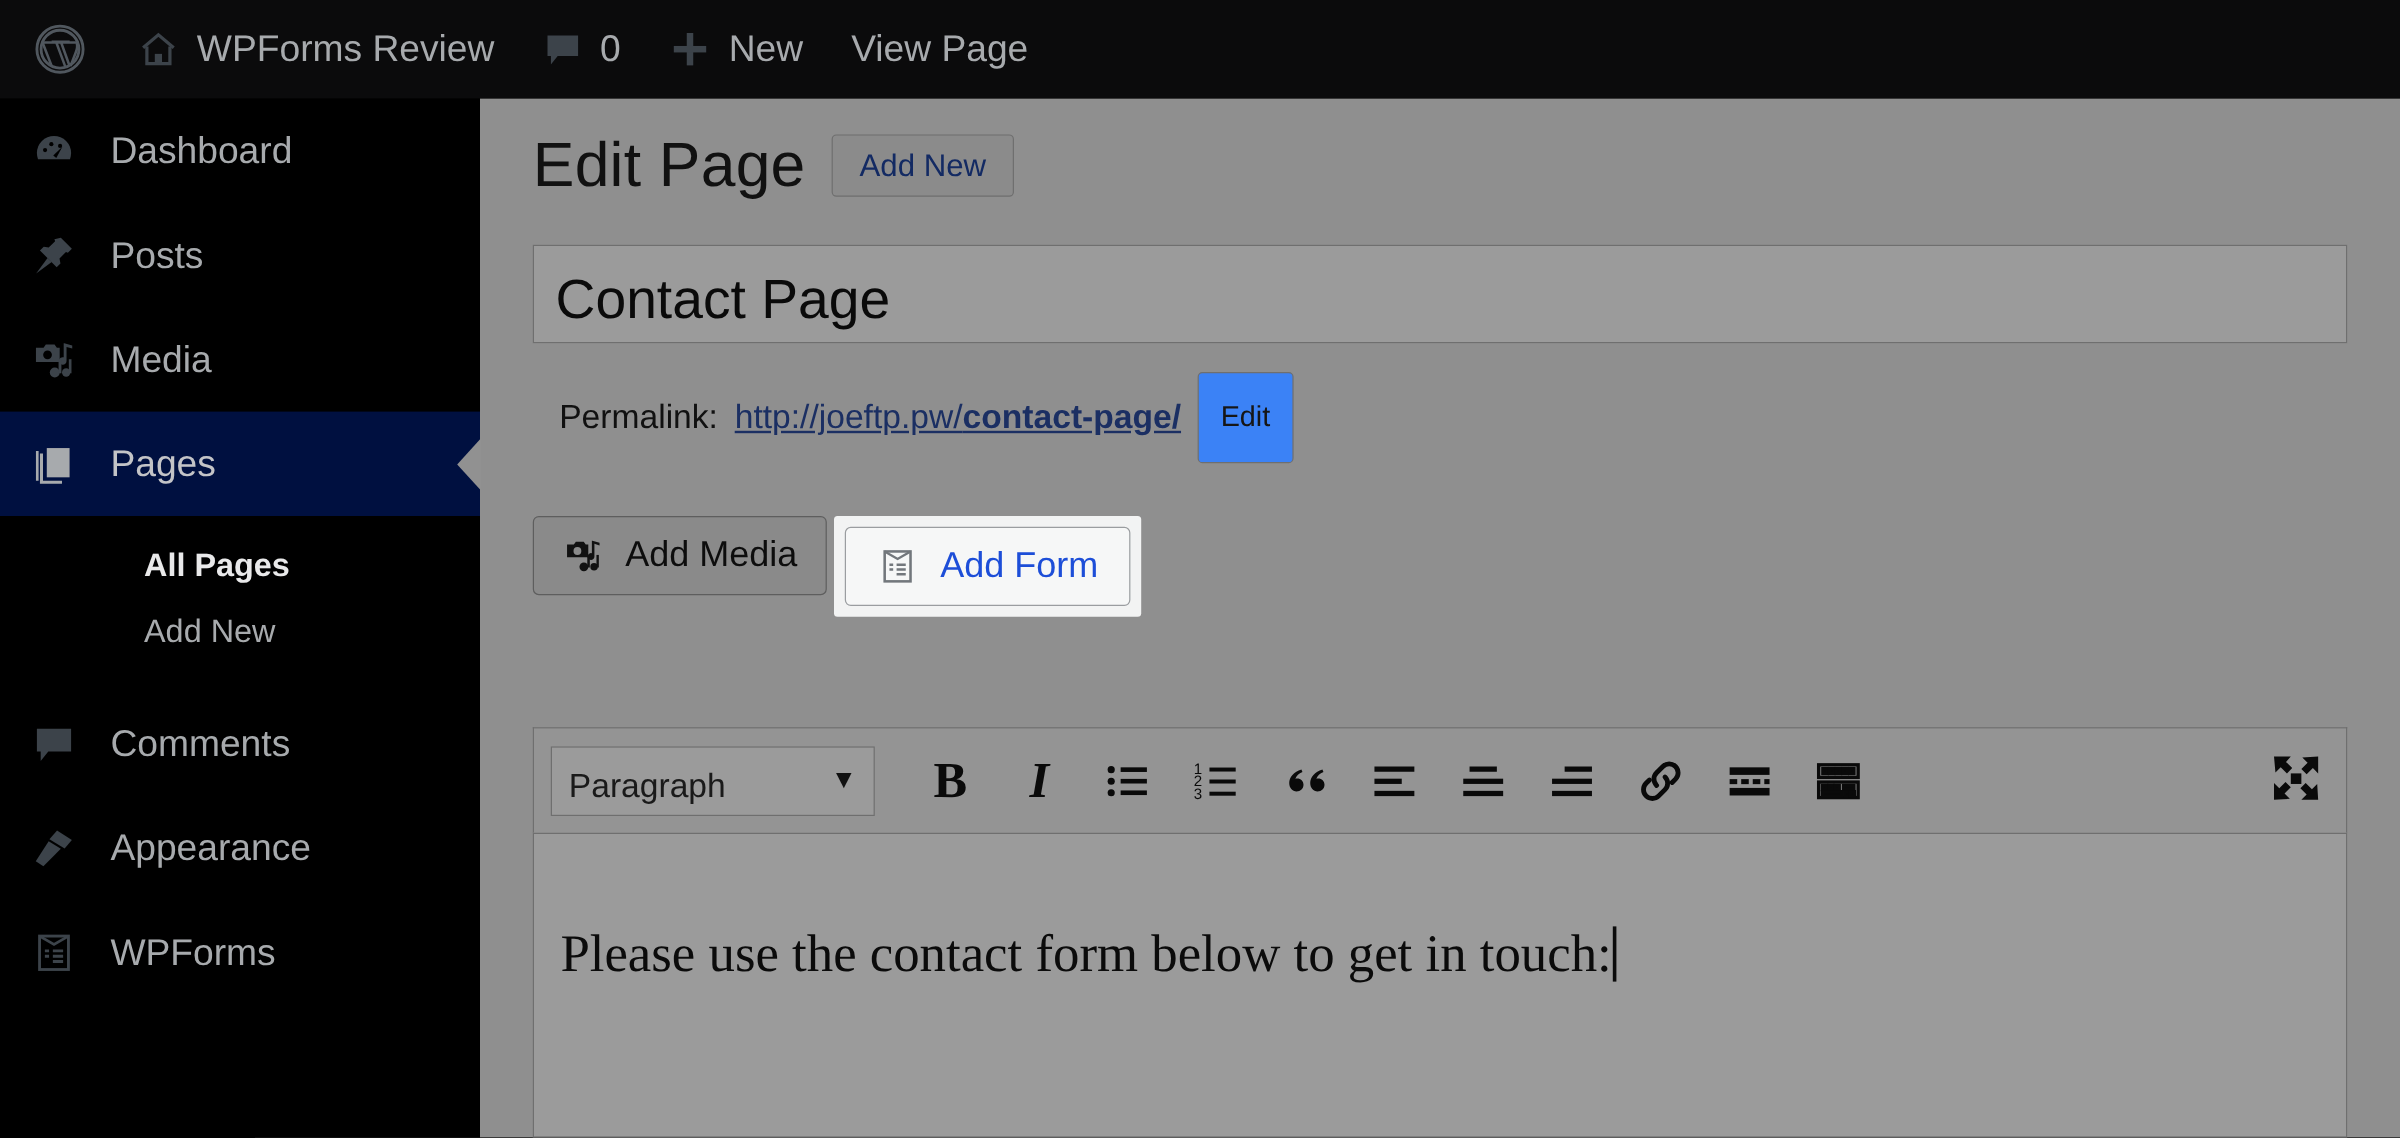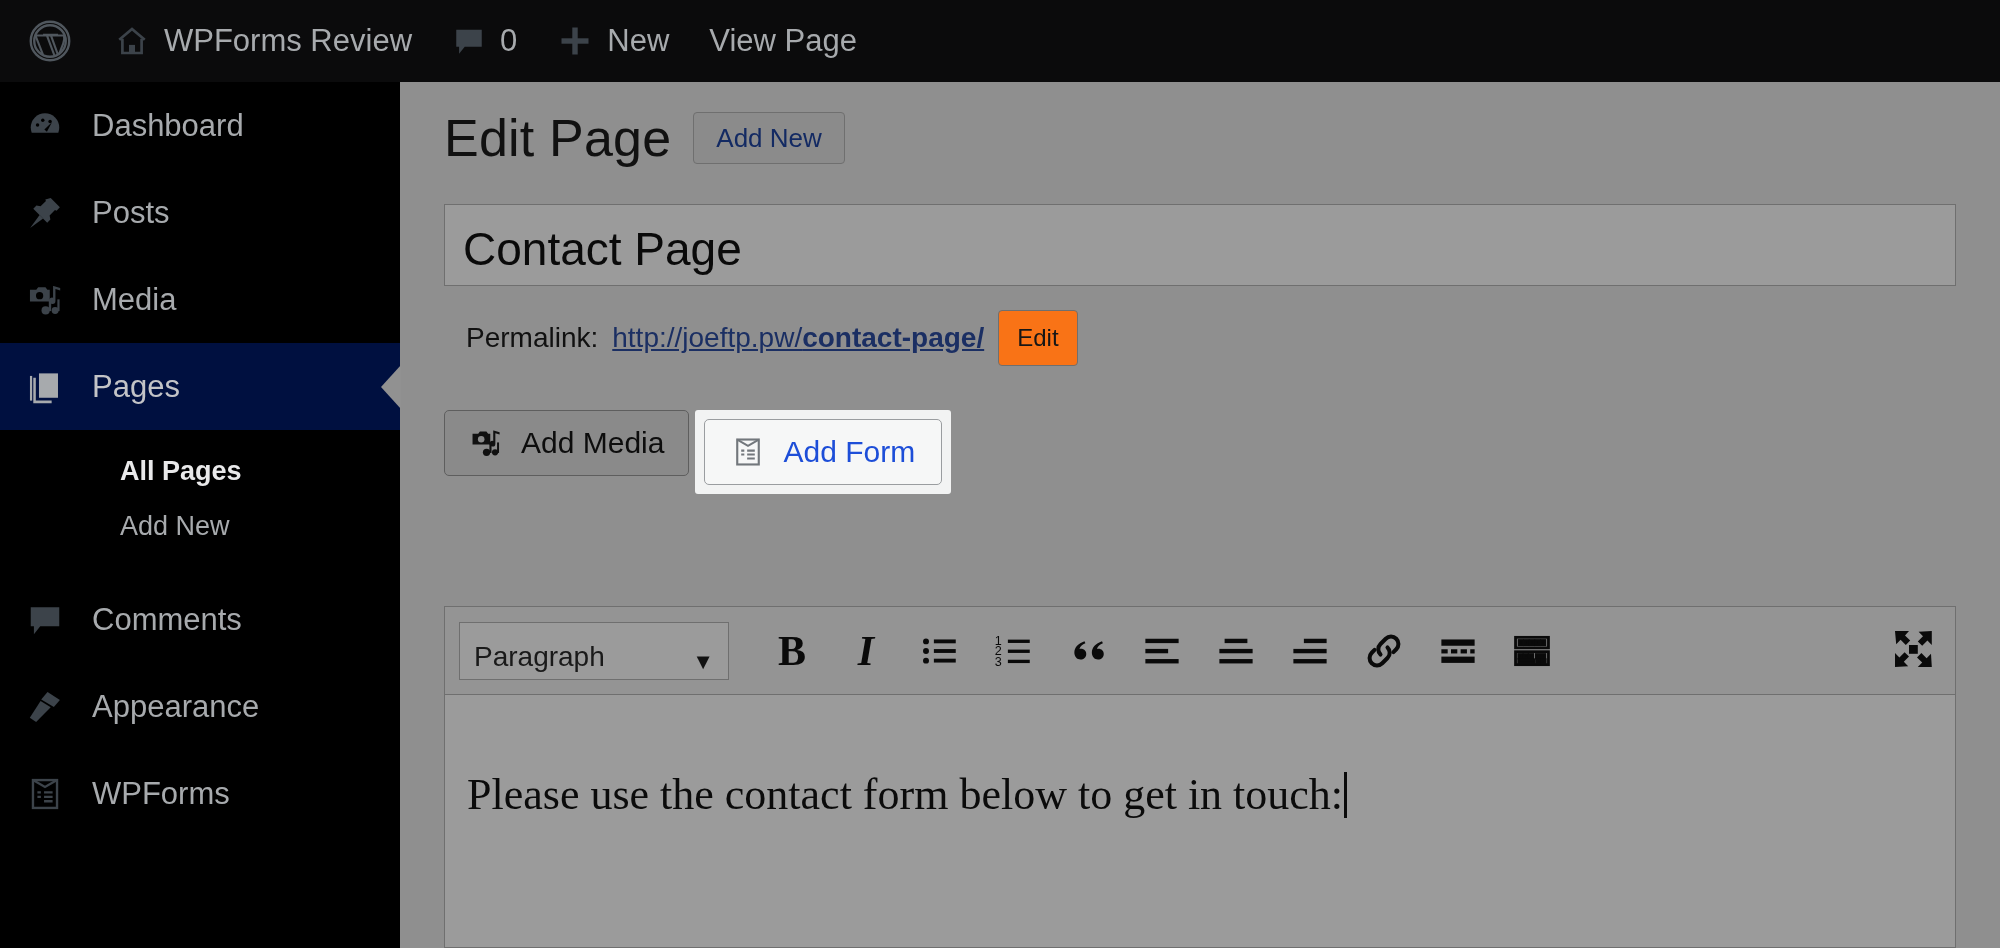--- a/index.html
+++ b/index.html
@@ -85,22 +85,22 @@
     padding: 0 18px; line-height: 88px;
     white-space: nowrap; overflow: hidden;
   }
 
   .permalink-row { display: flex; align-items: center; gap: 14px; margin: 24px 0 0 22px; }
   .permalink-label { font-size: 28px; color: #111; }
   .permalink-link { font-size: 28px; color: #1b2f63; text-decoration: underline; }
   .permalink-link b { font-weight: bold; }
   .permalink-edit {
     font-size: 24px; color: #161616;
-    background: #f97316; border: 1px solid #6f6f6f; border-radius: 4px;
-    padding: 15px 18px; line-height: 1;
+    background: #3b82f6; border: 1px solid #6f6f6f; border-radius: 4px;
+    padding: 25px 18px; line-height: 1;
   }
 
   .media-row { display: flex; align-items: flex-start; gap: 0; margin: 44px 0 0 0; position: relative; }
   .btn-add-media {
     display: flex; align-items: center; gap: 18px;
     background: #8a8a8a; border: 1px solid #5e5e5e; border-radius: 5px;
     padding: 14px 24px; font-size: 30px; color: #0d0d0d;
     height: 66px;
   }
   .btn-add-media .mi { color: #111; display: flex; }
@@ -130,24 +130,24 @@
   .tab.active { background: #9b9b9b; }
   .tab.inactive { background: #8a8a8a; margin-left: 6px; }
 
   .editor-wrap { position: absolute; left: 44px; right: 44px; top: 524px; bottom: 0; }
   .editor-toolbar {
     background: #949494; border: 1px solid #6f6f6f; border-bottom: none;
     height: 88px; display: flex; align-items: center; gap: 0; padding: 0 14px;
     position: relative;
   }
   .tb-select {
-    display: flex; align-items: flex-end; justify-content: space-between;
+    display: flex; align-items: flex-start; justify-content: space-between;
     width: 270px; height: 58px;
     background: #9b9b9b; border: 1px solid #6f6f6f;
-    font-size: 28px; color: #1a1a1a; padding: 6px 14px; margin-right: 26px;
+    font-size: 28px; color: #1a1a1a; padding: 16px 14px; margin-right: 26px;
   }
   .tb-caret { font-size: 22px; color: #111; line-height: 1; }
   .tb-btn {
     width: 74px; height: 66px;
     display: flex; align-items: center; justify-content: center;
     color: #0a0a0a;
   }
   .tb-btn.bold { font-family: "Liberation Serif", serif; font-size: 42px; font-weight: bold; }
   .tb-btn.italic { font-family: "Liberation Serif", serif; font-size: 42px; font-style: italic; font-weight: bold; }
   .tb-right { position: absolute; right: 18px; top: 50%; transform: translateY(-50%); }

